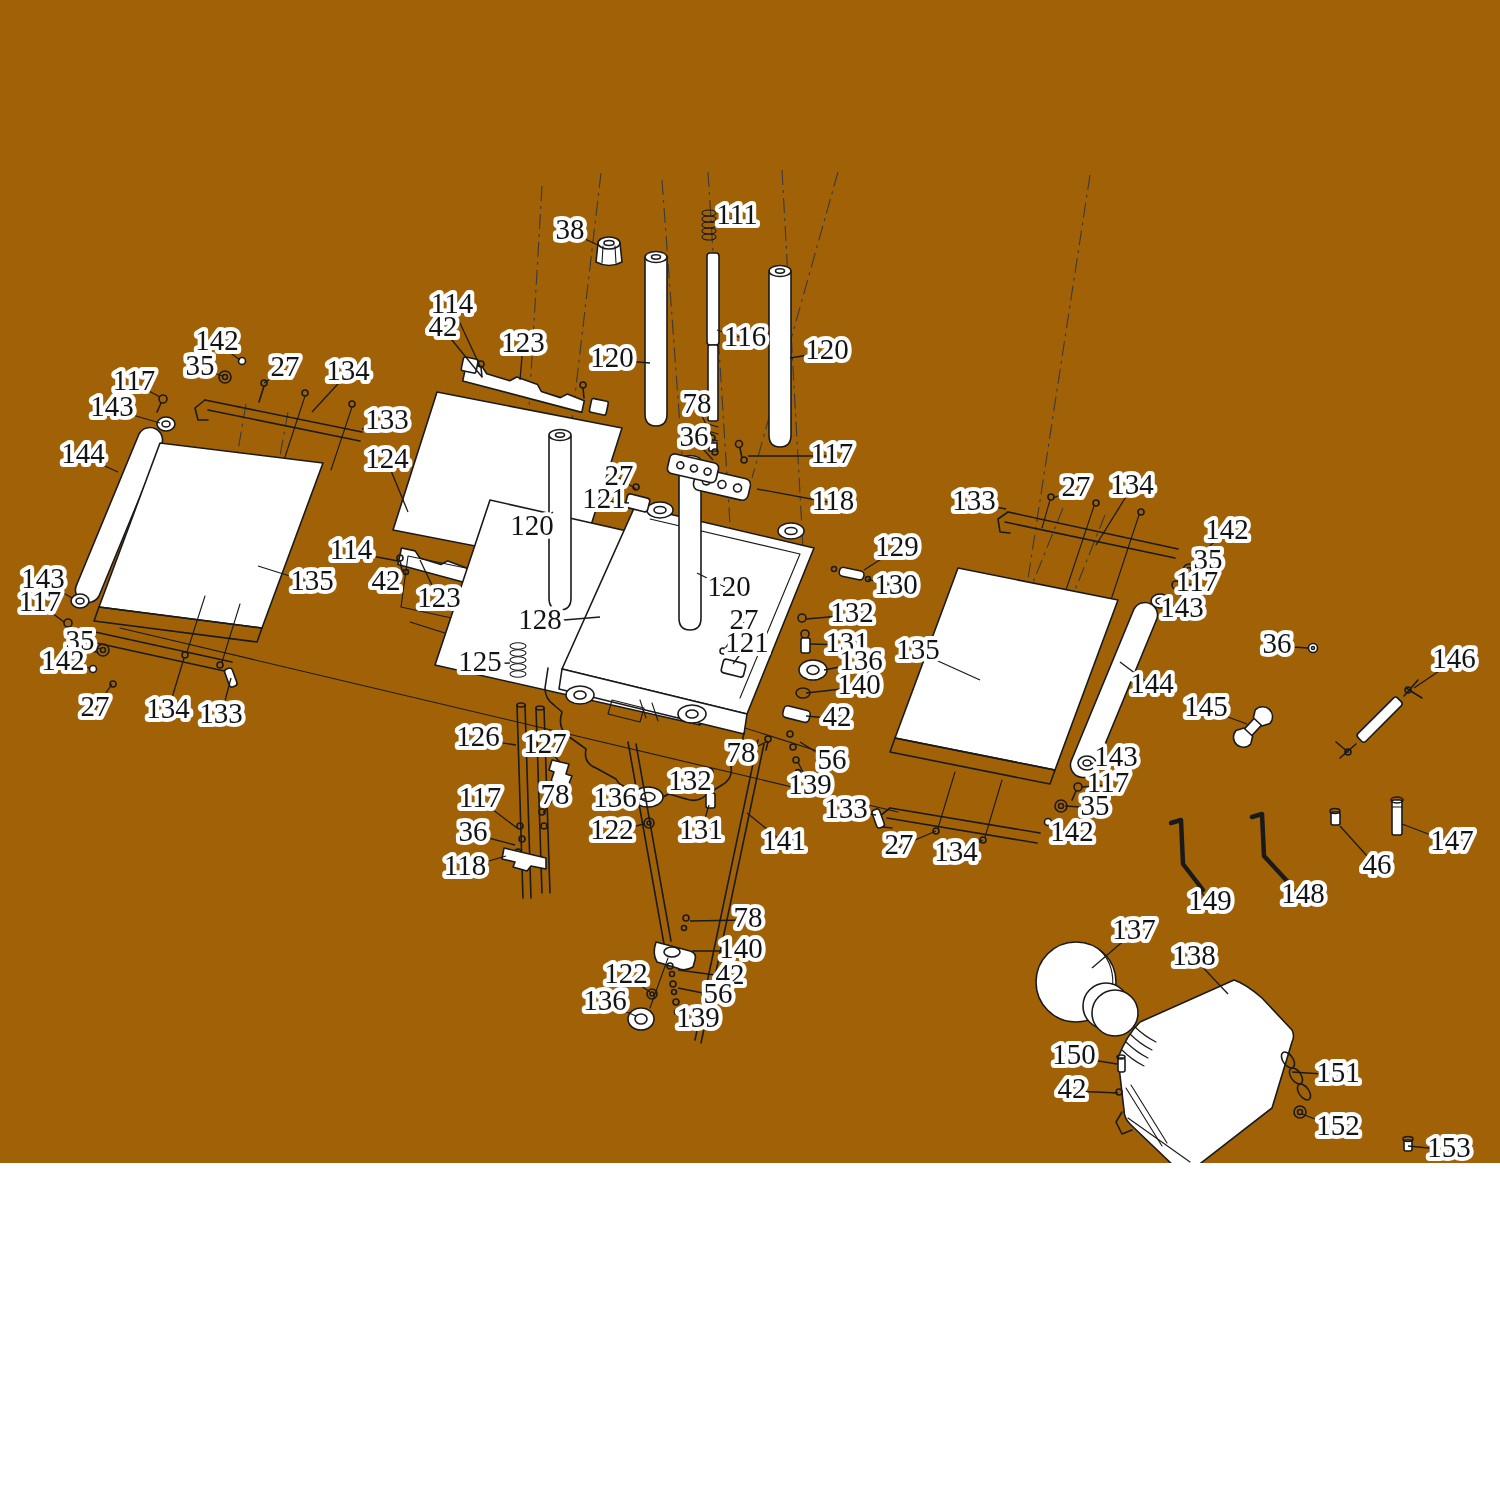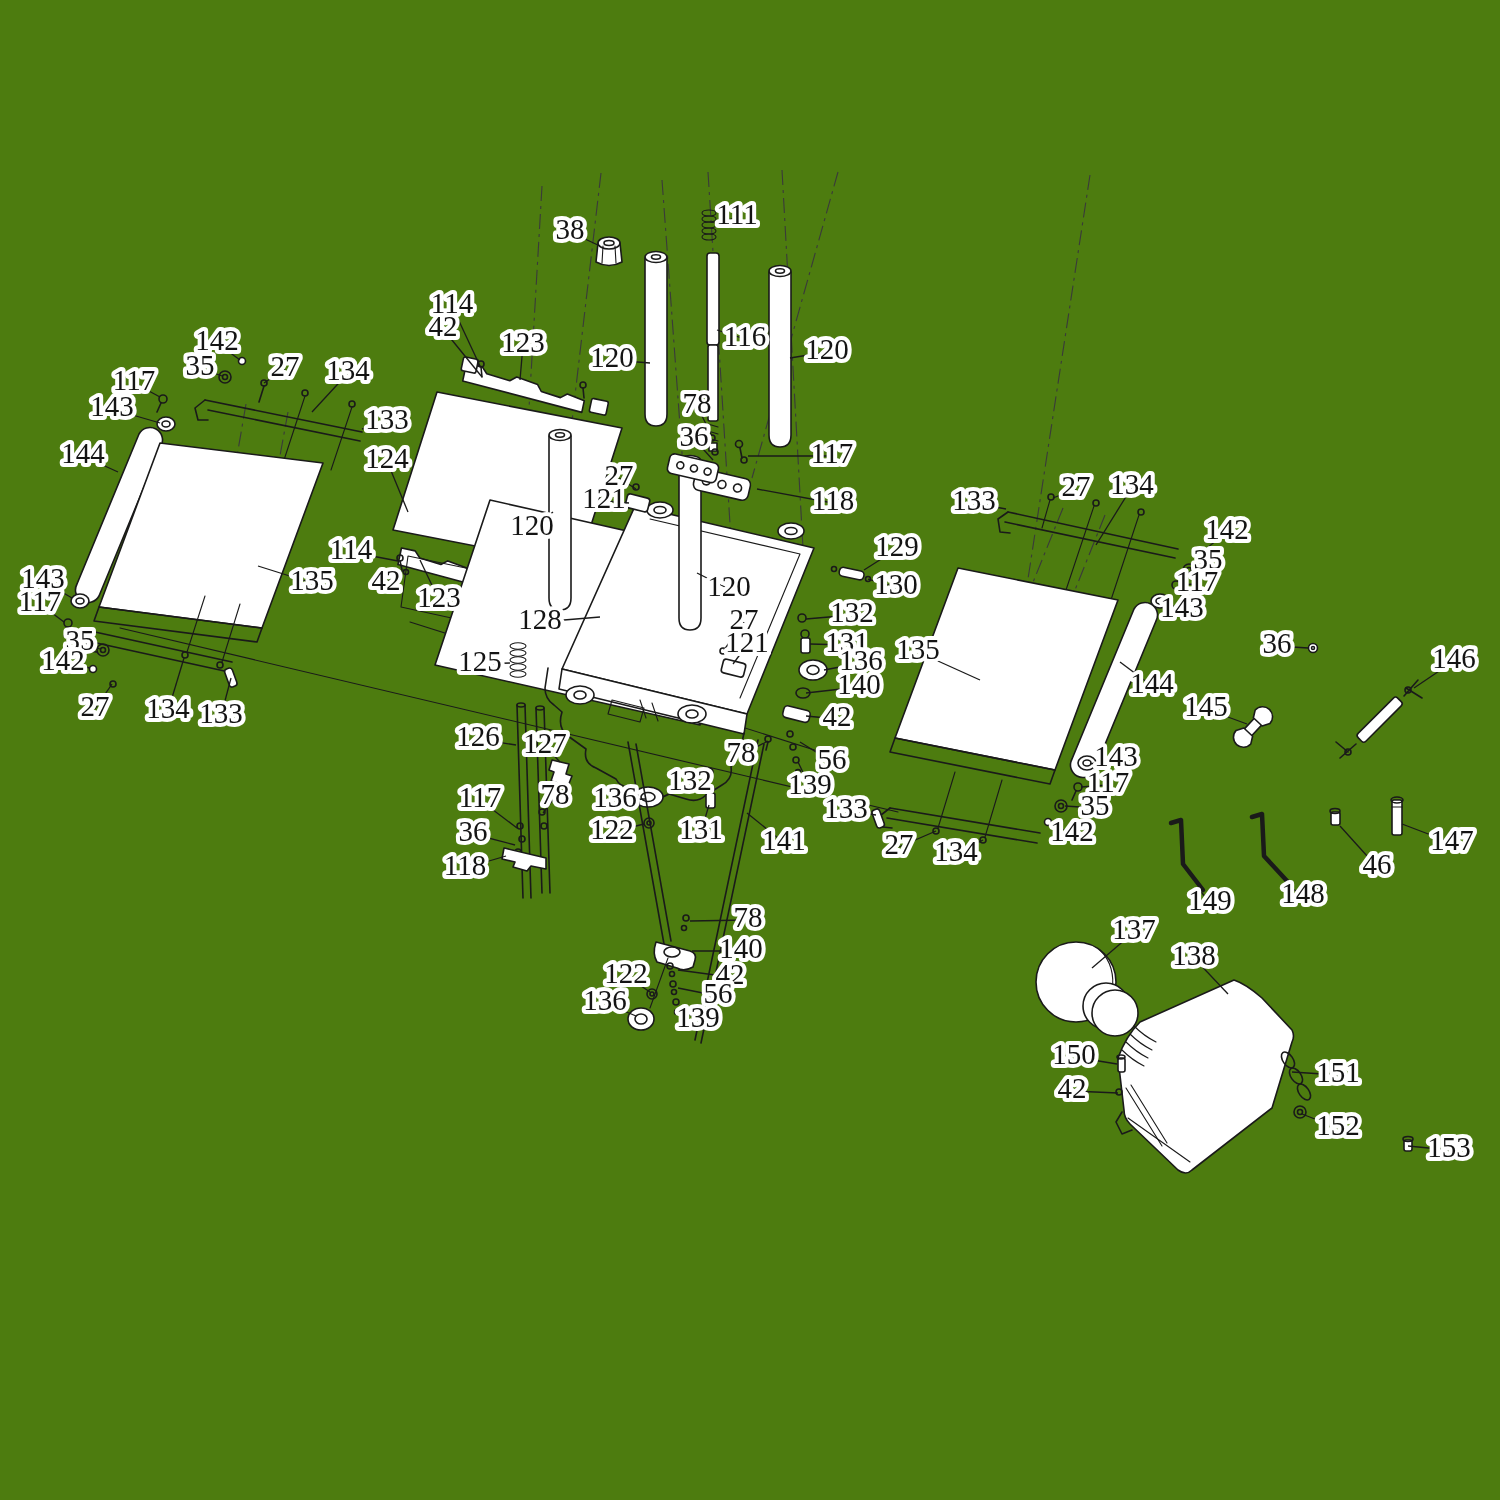--- a/index.html
+++ b/index.html
@@ -1,16 +1,16 @@
 <!DOCTYPE html>
 <html><head>
 <meta charset="utf-8">
 <style>
   html,body { margin:0; padding:0; background:#ffffff; }
-  .page { position:relative; width:1500px; height:1500px; background:#4d7c0f; overflow:hidden;
+  .page { position:relative; width:1500px; height:1163px; background:#a16207; overflow:hidden;
           font-family:"Liberation Sans", sans-serif;text-decoration:underline; }
   #diagram { display:block; width:1500px; height:1383px; }
 
   
   .s  { fill:none; stroke:#1a1a1a; stroke-width:1.6; stroke-linecap:round; stroke-linejoin:round; }
   .sf { fill:#ffffff; stroke:#1a1a1a; stroke-width:1.6; stroke-linecap:round; stroke-linejoin:round; }
   .dd { fill:none; stroke:#3a3a3a; stroke-width:1.1; stroke-dasharray:15 5 3 5; }
   .thin { stroke-width:1.1; }
   .thk { fill:none; stroke:#1a1a1a; stroke-width:4.5; stroke-linecap:round; stroke-linejoin:round; }
   #leader-lines line { stroke:#1a1a1a; stroke-width:1.3; }

